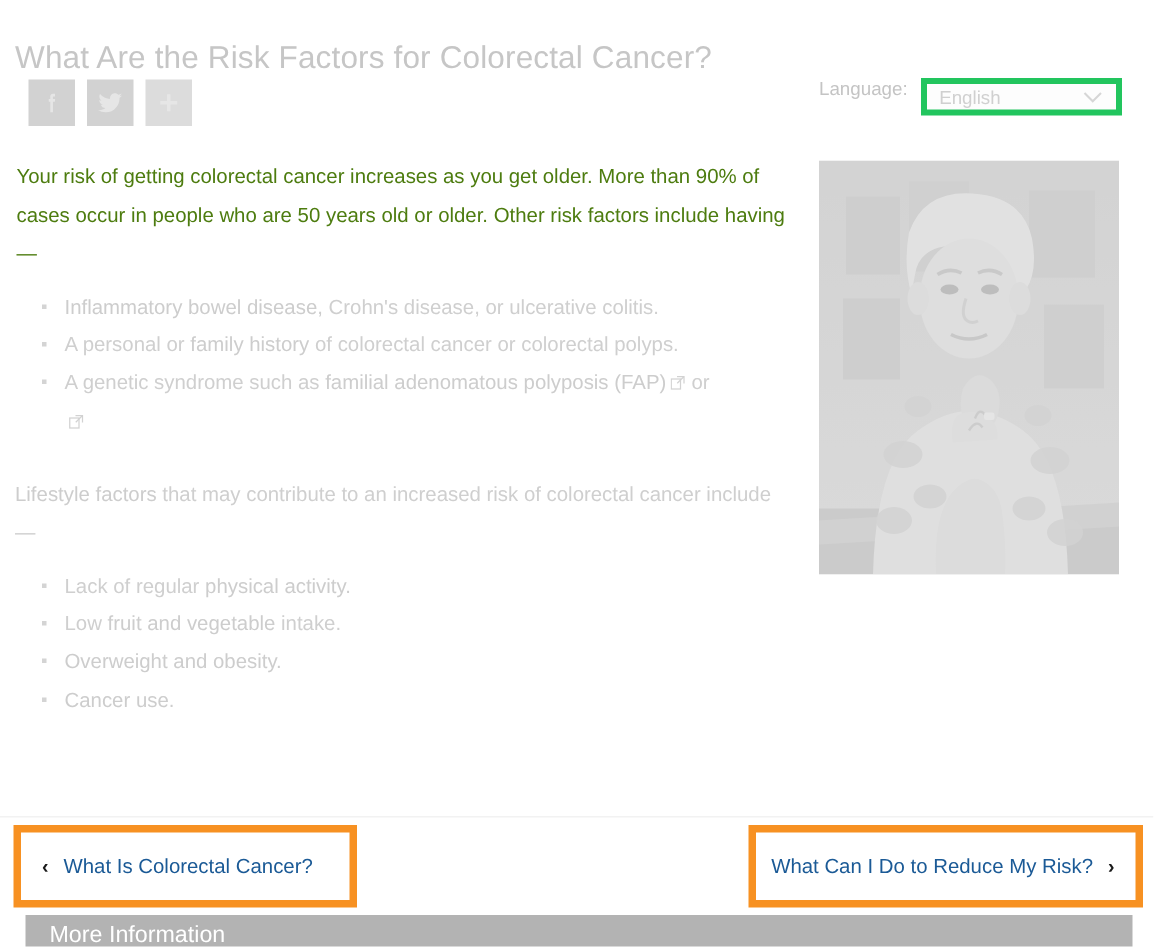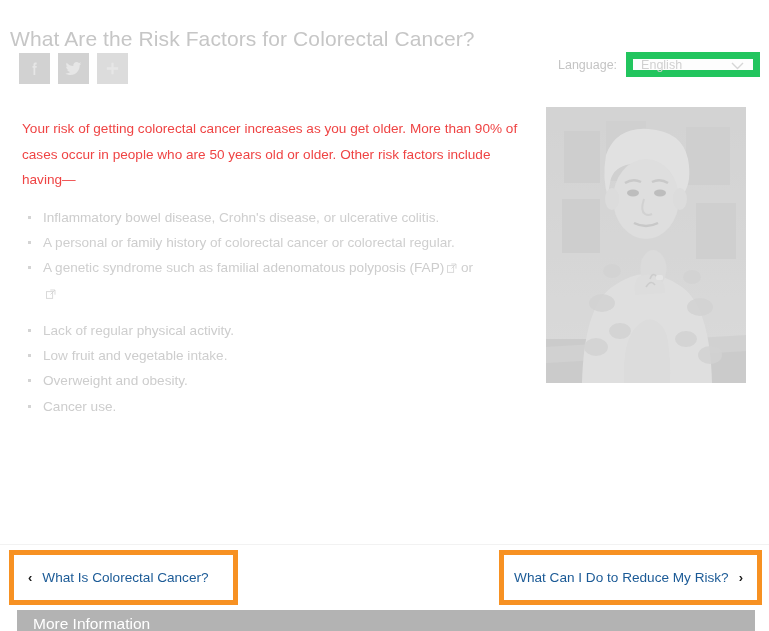--- a/index.html
+++ b/index.html
@@ -48,32 +48,30 @@
   .share-btn.plus { background: #dcdcdc; }
   .share-btn svg { display: block; }
   .share-glyph { fill: #e6e6e6; }
 
   
   .lang-wrap {
     position: absolute;
     left: 546px;
     top: 52px;
     display: flex;
-    align-items: center;
     gap: 9px;
-    margin-left: 12px;
   }
   .lang-label {
     font-size: 12.5px;
     color: #c4c4c4;
   }
   .lang-select {
     width: 134px;
     height: 25px;
-    border: 7px solid #22c55e;
+    border: 4px solid #22c55e;
     background: #fdfdfd;
     display: flex;
     align-items: center;
     padding: 0 8px;
     box-sizing: border-box;
     position: relative;
     cursor: pointer;
   }
   .lang-value {
     font-size: 12.5px;
@@ -89,22 +87,22 @@
   
   .content {
     position: absolute;
     left: 10px;
     top: 104px;
     width: 522px;
   }
   .para {
     font-size: 13.6px;
     line-height: 25.5px;
-    color: #ef4444;
-    margin: 12px;
+    color: #4d7c0f;
+    margin: 1px;
   }
   .para2 {
     font-size: 13.6px;
     line-height: 25.5px;
     color: #cfcfcf;
     margin: 0;
     padding-top: 22px;
   }
   a.lnk {
     color: #cdcdcd;
@@ -264,32 +262,33 @@
     </span>
   </div>
 </div>
 
 <div class="content">
 
   <p class="para">Your risk of getting colorectal cancer increases as you get older. More than 90% of cases occur in people who are 50 years old or older. Other risk factors include having—</p>
 
   <ul class="bullets list-one">
     <li><a class="lnk">Inflammatory bowel disease,</a><span> Crohn's disease, or ulcerative colitis.</span></li>
-    <li><span>A personal or </span><a class="lnk">family history</a><span> of colorectal cancer or colorectal regular.</span></li>
+    <li><span>A personal or </span><a class="lnk">family history</a><span> of colorectal cancer or colorectal polyps.</span></li>
     <li><span>A genetic syndrome such as </span><a class="lnk">familial adenomatous polyposis (FAP)</a><span class="ext"><svg width="10" height="10" viewBox="0 0 12 12">
             <rect x="0.6" y="3.2" width="7.4" height="8" fill="none" stroke="#d2d2d2" stroke-width="1"></rect>
             <path d="M5.2 1.2h5.6v5.6" fill="none" stroke="#d2d2d2" stroke-width="1"></path>
             <path d="M5.4 6.6l5.2-5.2" stroke="#d2d2d2" stroke-width="1"></path>
           </svg></span> <span>or</span><br><span class="ext"><svg width="10" height="10" viewBox="0 0 12 12">
             <rect x="0.6" y="3.2" width="7.4" height="8" fill="none" stroke="#d2d2d2" stroke-width="1"></rect>
             <path d="M5.2 1.2h5.6v5.6" fill="none" stroke="#d2d2d2" stroke-width="1"></path>
             <path d="M5.4 6.6l5.2-5.2" stroke="#d2d2d2" stroke-width="1"></path>
           </svg></span></li>
   </ul>
 
+  <p class="para2"><a class="lnk">Lifestyle factors</a><span> that may contribute to an increased risk of colorectal cancer include</span><br><span>—</span></p>
 
   <ul class="bullets list-two">
     <li><span>Lack of regular </span><a class="lnk">physical activity.</a></li>
     <li><span>Low </span><a class="lnk">fruit and vegetable</a><span> intake.</span></li>
     <li><a class="lnk">Overweight and obesity.</a></li>
     <li><a class="lnk">Cancer use.</a></li>
   </ul>
 </div>
 
 <div class="photo-frame">

